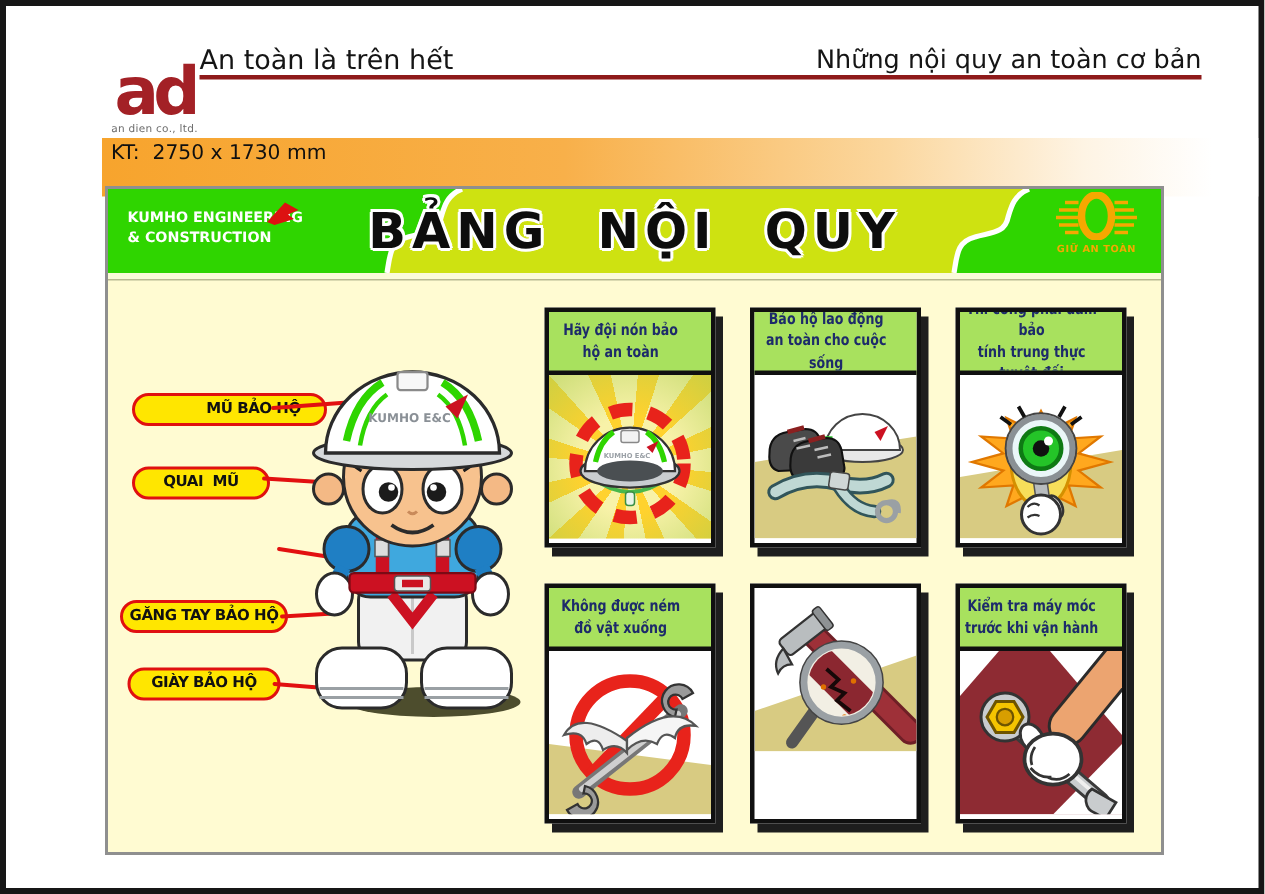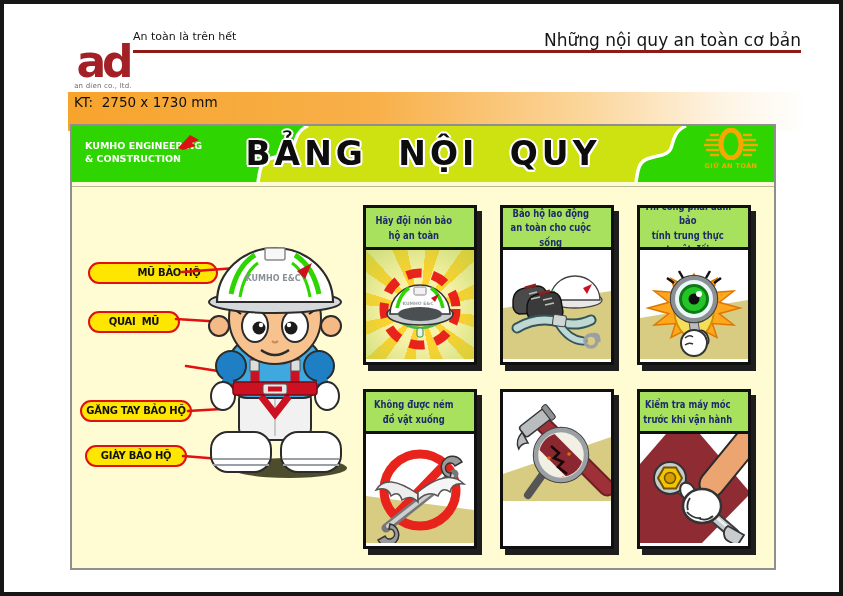--- a/index.html
+++ b/index.html
@@ -2,21 +2,21 @@
 <html><head>
 <meta charset="utf-8">
 <style>
   html,body{margin:0;padding:0;background:#fff;}
   .page{position:relative;width:843px;height:596px;background:#fff;border:4px solid #161616;
         box-sizing:border-box;overflow:hidden;font-family:"DejaVu Sans","Liberation Sans",sans-serif;}
   
   .logo{position:absolute;left:64px;top:8px;width:70px;text-align:center;}
   .logo-mark{font-size:44px;font-weight:bold;color:#A32126;letter-spacing:-4px;line-height:1;margin-top:28px;}
   .logo-sub{font-size:7px;color:#6b6b6b;letter-spacing:.2px;margin-top:-2px;white-space:nowrap;}
-  .tagline-left{position:absolute;left:129px;top:26px;font-size:11px;color:#151515;}
+  .tagline-left{position:absolute;left:129px;top:26px;font-size:18px;color:#151515;}
   .tagline-right{position:absolute;right:38px;top:26px;font-size:17px;color:#151515;}
   .red-rule{position:absolute;left:129px;top:46px;width:668px;height:3px;background:#8E1A1A;}
   .kt-bar{position:absolute;left:64px;top:88px;right:0;height:39px;line-height:21px;
           background:linear-gradient(90deg,#F7A42D 0%,#F8B04A 40%,#FBD79E 68%,#FEF4E4 85%,#fff 96%);
           font-size:13.5px;color:#101010;padding-left:6px;white-space:pre;}
   
   .board{position:absolute;left:66px;top:120px;width:706px;height:446px;background:#FFFBD2;
          border:2px solid #8f8f8f;box-sizing:border-box;}
   .board-header{position:absolute;left:0;top:0;width:702px;height:56px;}
   .board-header svg.hdr-bg{position:absolute;left:0;top:0;}

